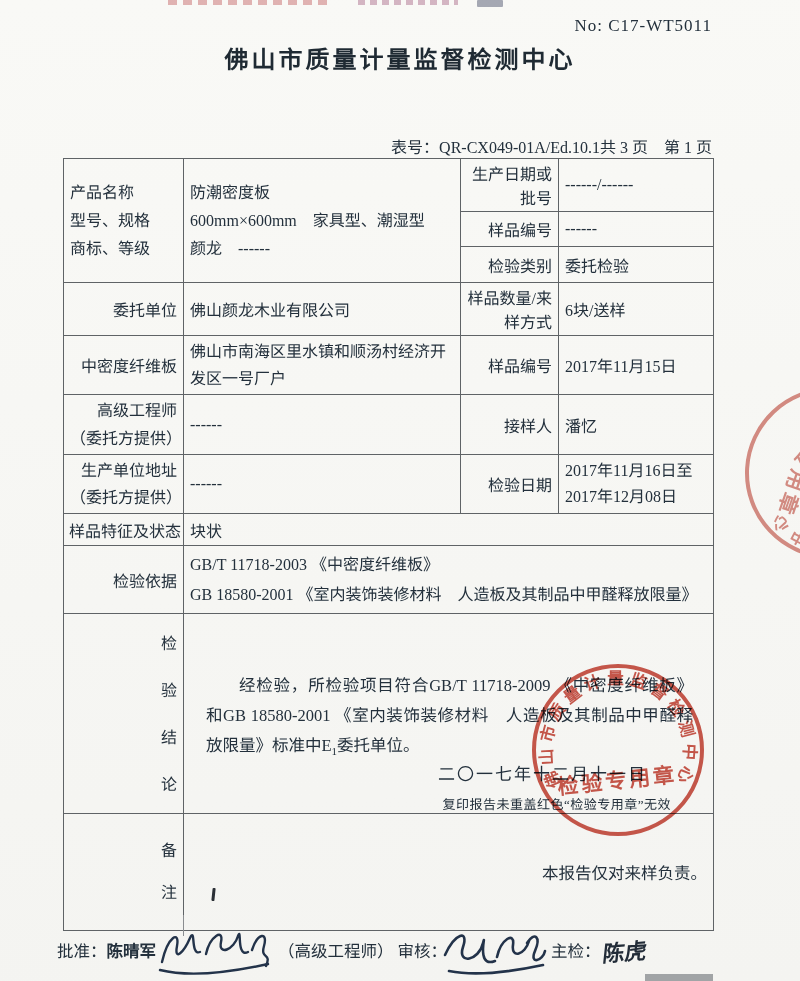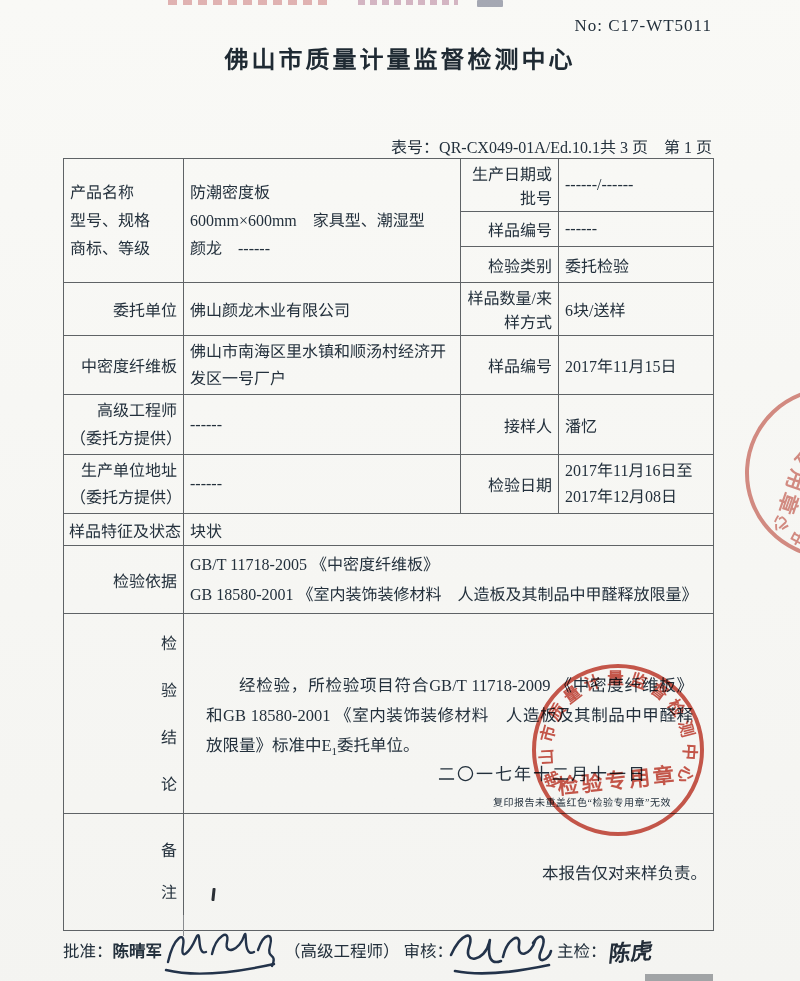--- a/index.html
+++ b/index.html
@@ -35,27 +35,27 @@
   td.center-lines { text-align:left; line-height:1.75; }
   .vlab { text-align:center; white-space:pre-line; }
   .vlab-4 { line-height:47px; padding-top:4px; }
   .vlab-2 { line-height:42px; padding-top:6px; }
 
   .concl-cell { position:relative; padding:0; }
   .concl-text { margin:10px 14px 0 16px; text-indent:2em; text-align:justify;
     font-size:16.5px; line-height:30px; }
   .concl-text sub { font-size:11px; }
   .concl-date { position:absolute; top:146px; right:66px; font-size:17px; letter-spacing:2px; }
-  .concl-note { position:absolute; top:180px; right:42px; font-size:10px; letter-spacing:.5px; }
+  .concl-note { position:absolute; top:180px; right:42px; font-size:13px; letter-spacing:.5px; }
   .remark-cell { text-align:right; font-size:16.5px; padding-right:60px; position:relative; }
   .ink-artifact { position:absolute; left:28px; top:74px; width:3px; height:13px;
     background:#2a2f35; transform:rotate(6deg); border-radius:1px; }
   .line-artifact { position:absolute; left:183px; top:915px; width:1px; height:21px; background:#8a8d90; }
 
-  .sign-row { position:absolute; top:924px; left:63px; width:680px; height:52px;
+  .sign-row { position:absolute; top:924px; left:57px; width:680px; height:52px;
     display:flex; align-items:center; font-size:16.5px; color:#23303c; }
   .sign-row .bold { font-weight:700; }
   .sig { flex:none; }
   .sig-1 { margin:-14px 2px -16px -2px; }
   .sig-2 { margin:-16px 0 -18px -8px; }
   .gap-l { margin-left:4px; }
   .handwritten-name { font-size:22px; font-weight:600; color:#222c38;
     transform:rotate(-4deg) skewX(-10deg); display:inline-block; margin-left:2px; }
 
   .stamp { position:absolute; mix-blend-mode:multiply; pointer-events:none; }
@@ -135,21 +135,21 @@
       <td class="lab">检验日期</td>
       <td class="val ml" style="line-height:1.6">2017年11月16日至
 2017年12月08日</td>
     </tr>
     <tr style="height:32px">
       <td class="lab" style="padding:2px 2px">样品特征及状态</td>
       <td class="val" colspan="3">块状</td>
     </tr>
     <tr style="height:68px">
       <td class="lab">检验依据</td>
-      <td class="val ml" colspan="3" style="line-height:1.85">GB/T 11718-2005 《中密度纤维板》
+      <td class="val ml" colspan="3" style="line-height:1.85">GB/T 11718-2003 《中密度纤维板》
 GB 18580-2001 《室内装饰装修材料　人造板及其制品中甲醛释放限量》</td>
     </tr>
     <tr style="height:200px">
       <td class="lab vlab vlab-4">检
 验
 结
 论</td>
       <td class="concl-cell" colspan="3">
         <p class="concl-text"><span>经检验，所检验项目符合GB/T 11718-2009 《中密度纤维板》和GB 18580-2001 《室内装饰装修材料　人造板及其制品中甲醛释放限量》标准中E</span><sub>1</sub><span>委托单位。</span></p>
         <div class="concl-date">二〇一七年十二月十一日</div>

